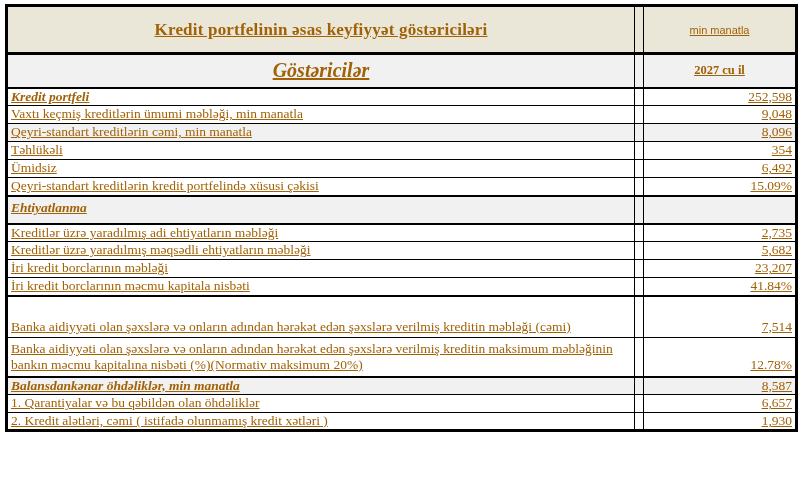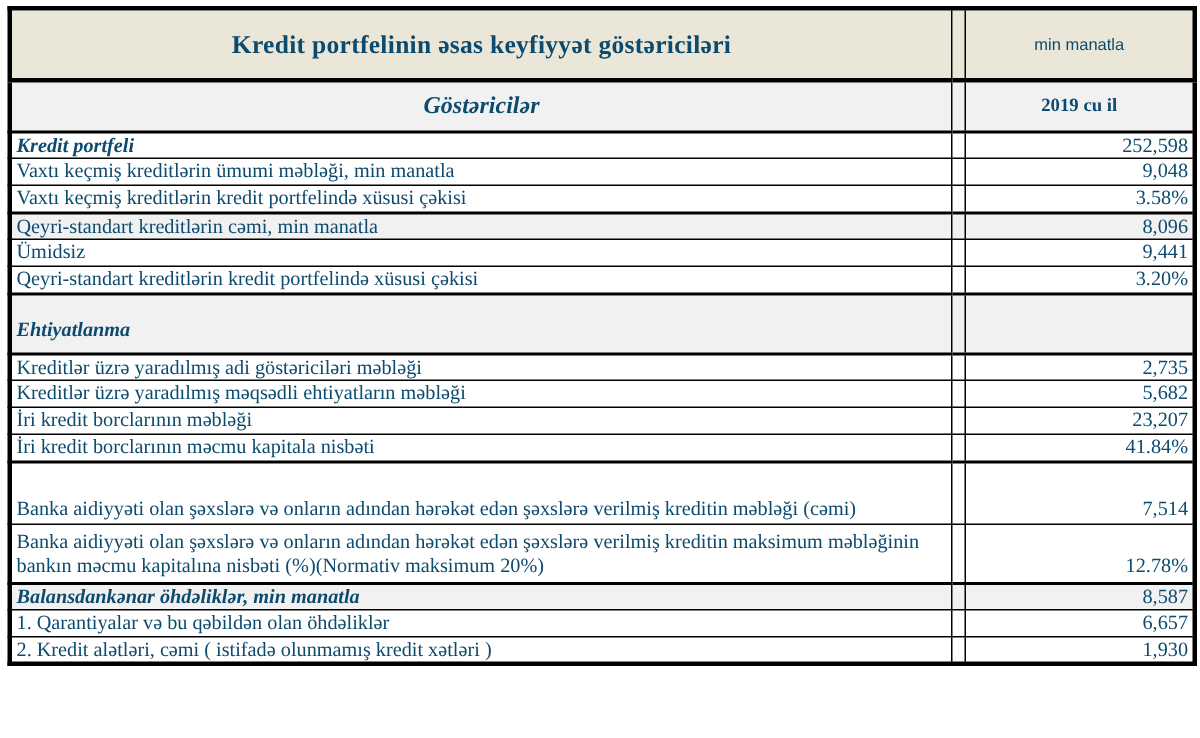--- a/index.html
+++ b/index.html
@@ -14,21 +14,22 @@
     box-sizing: border-box;
     padding: 4px 5px;
     background: #ffffff;
   }
   table.report {
     border-collapse: collapse;
     table-layout: fixed;
     width: 790px;
     border: 3px solid var(--border-color, #000);
     font-family: "Liberation Serif", serif;
-    color: #0c4a6e;
+    color: #a16207;
+    text-decoration: underline;
   }
   col.c-label  { width: 628px; }
   col.c-spacer { width: 9px; }
   col.c-value  { width: 153px; }
 
   td {
     border: 1px solid var(--border-color, #000);
     vertical-align: middle;
     overflow: hidden;
     box-sizing: border-box;
@@ -53,21 +54,21 @@
     text-align: center;
   }
 
   
   tr.colhead-row td {
     background: var(--shaded-bg, #f1f1f1);
     height: 34px;
     border-bottom: 2px solid var(--border-color, #000);
   }
   td.colhead-ind {
-    font-size: 16px;
+    font-size: 20px;
     font-weight: bold;
     font-style: italic;
     text-align: center;
   }
   td.colhead-year {
     font-size: 12.5px;
     font-weight: bold;
     text-align: center;
   }
 
@@ -80,21 +81,21 @@
   }
   td.label { text-align: left; margin-top: 48px; }
   td.value { text-align: right; }
 
   tr.section td.label {
     font-weight: bold;
     font-style: italic;
   }
   tr.shaded td { background: var(--shaded-bg, #f1f1f1); }
 
-  tr.sz-tallish td { height: 40px; vertical-align: bottom; padding-bottom: 6px; }
+  tr.sz-tallish td { height: 28px; vertical-align: bottom; padding-bottom: 6px; }
   tr.sz-tall    td { height: 42px; vertical-align: bottom; padding-bottom: 2px; }
   tr.sz-twoline td { height: 39px; vertical-align: bottom; padding-bottom: 2px; }
 
   tr.thick-bottom td { border-bottom-width: 2px; }
 </style>
 </head>
 <body>
 
 <div class="page">
   <table class="report">
@@ -105,61 +106,61 @@
     </colgroup>
     <thead>
       <tr class="title-row">
         <td class="title-cell">Kredit portfelinin əsas keyfiyyət göstəriciləri</td>
         <td class="spacer"></td>
         <td class="unit-cell">min manatla</td>
       </tr>
       <tr class="colhead-row">
         <td class="colhead-ind">Göstəricilər</td>
         <td class="spacer"></td>
-        <td class="colhead-year">2019 cu il</td>
+        <td class="colhead-year">2027 cu il</td>
       </tr>
     </thead>
     <tbody id="rows-body">
         <tr class="section">
           <td class="label">Kredit portfeli</td>
           <td class="spacer"></td>
           <td class="value">252,598</td>
         </tr>
         <tr>
           <td class="label">Vaxtı keçmiş kreditlərin ümumi məbləği, min manatla</td>
           <td class="spacer"></td>
           <td class="value">9,048</td>
         </tr>
-        <tr class="thick-bottom">
-          <td class="label">Vaxtı keçmiş kreditlərin kredit portfelində xüsusi çəkisi</td>
-          <td class="spacer"></td>
-          <td class="value">3.58%</td>
-        </tr>
         <tr class="shaded">
           <td class="label">Qeyri-standart kreditlərin cəmi, min manatla</td>
           <td class="spacer"></td>
           <td class="value">8,096</td>
         </tr>
         <tr>
+          <td class="label">Təhlükəli</td>
+          <td class="spacer"></td>
+          <td class="value">354</td>
+        </tr>
+        <tr>
           <td class="label">Ümidsiz</td>
           <td class="spacer"></td>
-          <td class="value">9,441</td>
+          <td class="value">6,492</td>
         </tr>
         <tr class="thick-bottom">
           <td class="label">Qeyri-standart kreditlərin kredit portfelində xüsusi çəkisi</td>
           <td class="spacer"></td>
-          <td class="value">3.20%</td>
+          <td class="value">15.09%</td>
         </tr>
         <tr class="section shaded sz-tallish thick-bottom">
           <td class="label">Ehtiyatlanma</td>
           <td class="spacer"></td>
           <td class="value"></td>
         </tr>
         <tr>
-          <td class="label">Kreditlər üzrə yaradılmış adi göstəriciləri məbləği</td>
+          <td class="label">Kreditlər üzrə yaradılmış adi ehtiyatların məbləği</td>
           <td class="spacer"></td>
           <td class="value">2,735</td>
         </tr>
         <tr>
           <td class="label">Kreditlər üzrə yaradılmış məqsədli ehtiyatların məbləği</td>
           <td class="spacer"></td>
           <td class="value">5,682</td>
         </tr>
         <tr>
           <td class="label">İri kredit borclarının məbləği</td>

